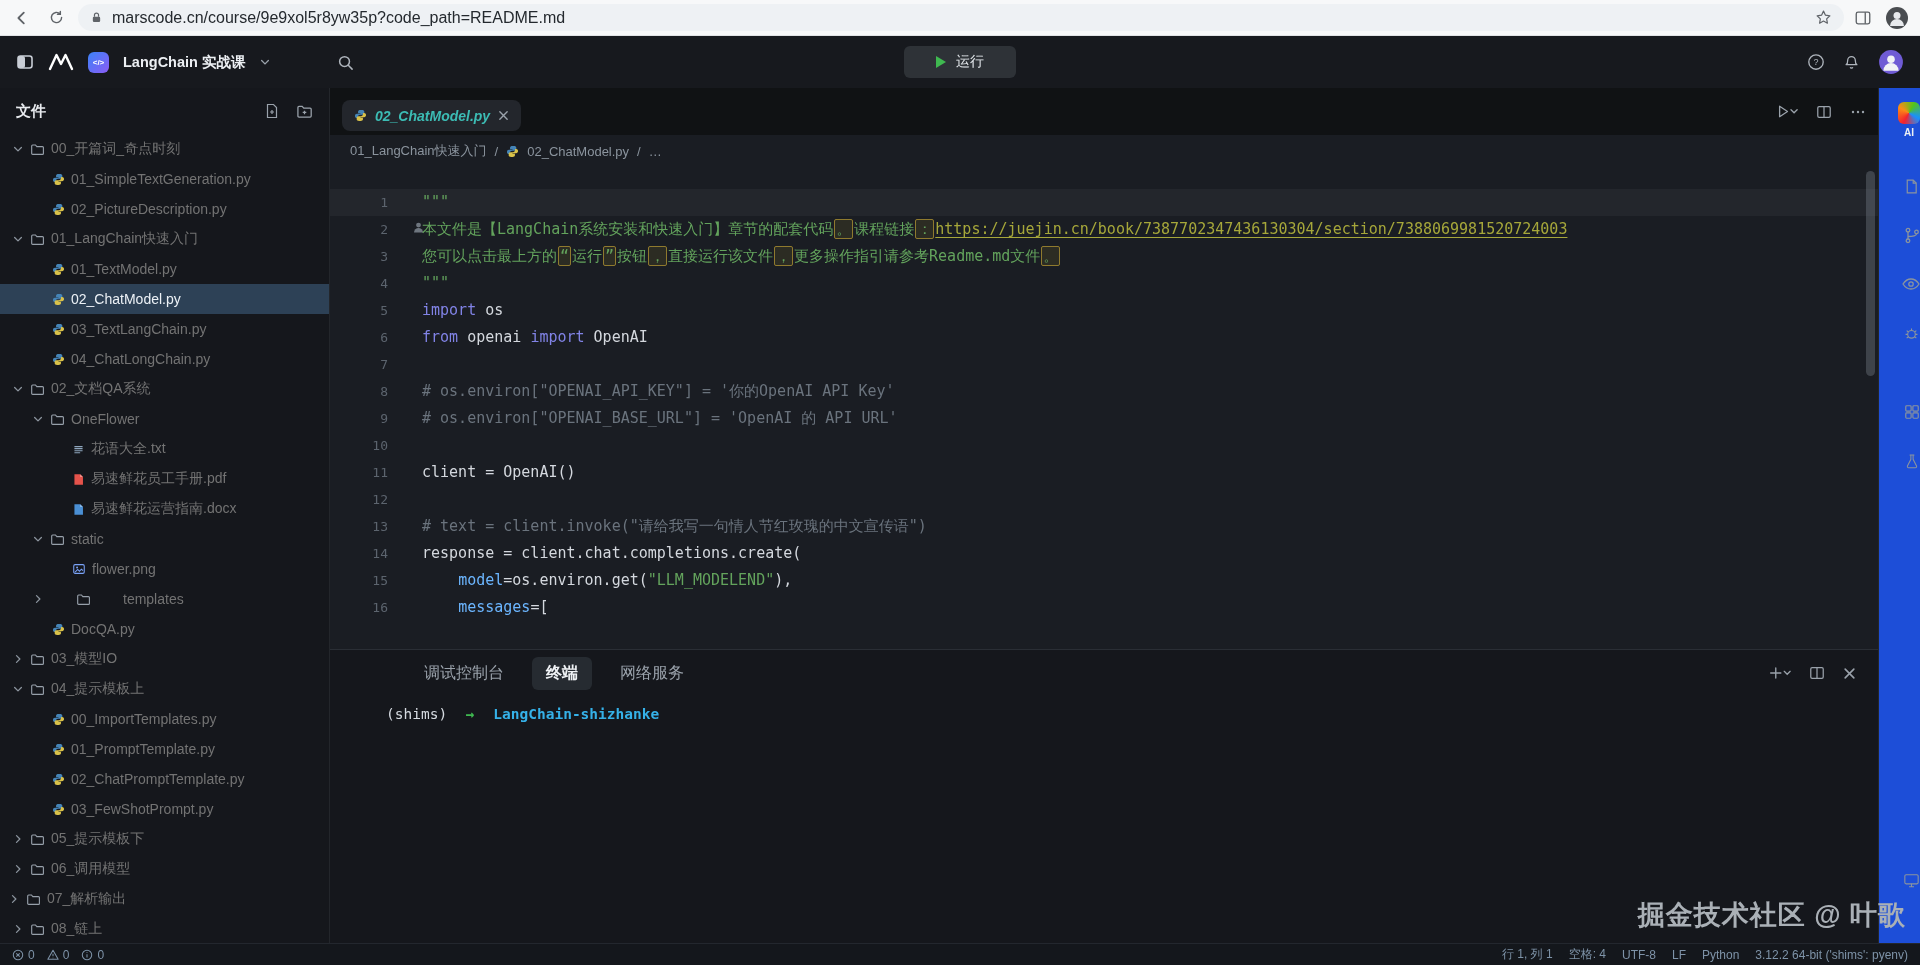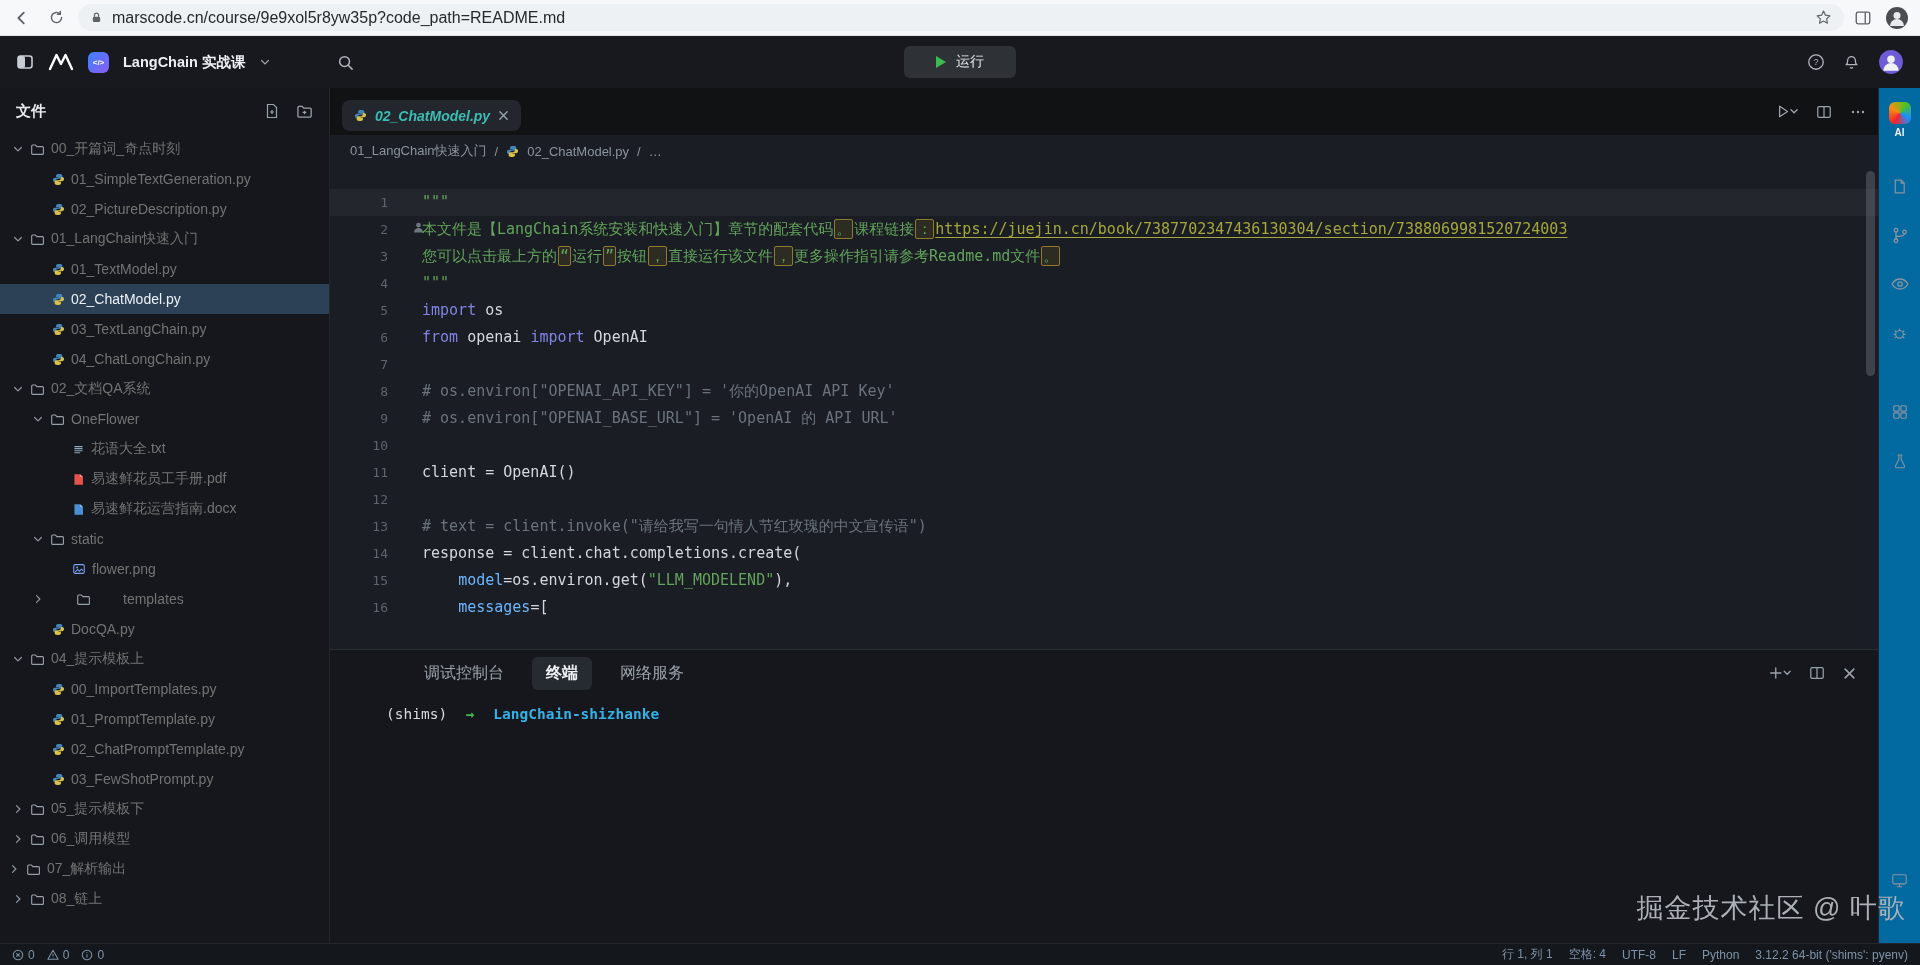--- a/index.html
+++ b/index.html
@@ -87,39 +87,39 @@
   .panel-header { height:46px; display:flex; align-items:center; padding:0 22px 0 80px; gap:10px; }
   .panel-tab { font-size:16px; color:#9aa2ab; padding:6px 14px; border-radius:6px; cursor:pointer; }
   .panel-tab.active { color:#f0f3f6; background:#262b31; font-weight:bold; }
   .panel-actions { margin-left:auto; display:flex; gap:18px; align-items:center; }
   .terminal { padding:10px 0 0 56px; font-family:"DejaVu Sans Mono", monospace; font-size:14.5px; }
   .t-env { color:#d5dae0; }
   .t-arrow { color:#3fb950; font-weight:bold; margin:0 10px; }
   .t-cwd { color:#35b1e8; font-weight:bold; }
 
   
-  .rail { width:42px; background:#0369a1; border-left:1px solid #23262b;
-          display:flex; flex-direction:column; align-items:center; padding:14px 0 24px; }
+  .rail { width:42px; background:#1d4ed8; border-left:1px solid #23262b;
+          display:flex; flex-direction:column; align-items:flex-end; padding:14px 0 24px; }
   .rail-ai { display:flex; flex-direction:column; align-items:center; gap:3px; margin-bottom:38px; cursor:pointer; }
   .ai-logo { width:22px; height:22px; border-radius:6px;
              background:conic-gradient(from 210deg,#f5222d,#fa8c16,#52c41a,#1890ff,#f5222d); }
   .ai-label { font-size:10px; font-weight:bold; color:#eceff3; }
   .rail-btn { height:20px; margin-bottom:29px; cursor:pointer; display:flex; align-items:center; justify-content:center; }
   .rail-btn.gap { margin-top:30px; }
   .rail-bottom { margin-top:auto; }
 
   
   .statusbar { height:22px; background:#14171c; border-top:1px solid #23272e;
                display:flex; align-items:center; padding:0 12px; font-size:12px; color:#7e93a8; }
   .status-left { display:flex; align-items:center; gap:12px; }
   .prob { display:flex; align-items:center; gap:4px; }
   .status-right { margin-left:auto; display:flex; align-items:center; gap:16px; white-space:nowrap; }
 
-  .watermark { position:absolute; right:14px; bottom:39px; z-index:50;
-               font-size:27px; font-weight:normal; letter-spacing:1px; color:#aab0b6; }
+  .watermark { position:absolute; right:14px; bottom:32px; z-index:50;
+               font-size:27px; font-weight:bold; letter-spacing:1px; color:#aab0b6; }
 </style>
 </head>
 <body>
 
 <div class="browser-bar">
   <span class="nav-btn">
     <svg width="18" height="18" viewBox="0 0 20 20">
         <path d="M12 4l-6 6 6 6" fill="none" stroke="#5f6368" stroke-width="2" stroke-linecap="round" stroke-linejoin="round"></path>
       </svg>
   </span>
@@ -414,20 +414,33 @@
         </div>
         <div class="tree-row" style="padding-left: 32px;">
           <span class="tspacer"></span>
           <span class="ticon">
             <svg width="13" height="13" viewBox="0 0 16 16">
               <path d="M7.9 1.3c-1.7 0-2.9.7-2.9 2v1.9h3v.7H3.6c-1.4 0-2.4 1-2.4 2.6 0 1.6 1 2.6 2.4 2.6h1.3V9.4c0-1.3 1.1-2.3 2.5-2.3h3.2c1.2 0 2.1-.9 2.1-2.1V3.3c0-1.3-1.2-2-2.9-2z" fill="#4584b6"></path>
               <path d="M8.1 14.7c1.7 0 2.9-.7 2.9-2v-1.9H8v-.7h4.4c1.4 0 2.4-1 2.4-2.6 0-1.6-1-2.6-2.4-2.6h-1.3v1.7c0 1.3-1.1 2.3-2.5 2.3H5.4c-1.2 0-2.1.9-2.1 2.1v1.7c0 1.3 1.2 2 2.9 2z" fill="#d9c24a"></path>
             </svg>
           </span>
           <span>DocQA.py</span>
+        </div>
+        <div class="tree-row" style="padding-left: 12px;">
+          <span class="ticon">
+            <svg width="12" height="12" viewBox="0 0 16 16">
+              <path d="M6 3.5L10.5 8 6 12.5" fill="none" stroke="#8b949e" stroke-width="1.7" stroke-linecap="round" stroke-linejoin="round"></path>
+            </svg>
+          </span>
+          <span class="ticon">
+            <svg width="15" height="15" viewBox="0 0 16 16">
+              <path d="M1.8 4.2c0-.6.4-1 1-1h3l1.5 1.7h6c.6 0 1 .4 1 1v6.3c0 .6-.4 1-1 1H2.8c-.6 0-1-.4-1-1z" fill="none" stroke="#97a0aa" stroke-width="1.2"></path>
+            </svg>
+          </span>
+          <span>03_模型IO</span>
         </div>
         <div class="tree-row" style="padding-left: 12px;">
           <span class="ticon">
             <svg width="12" height="12" viewBox="0 0 16 16">
               <path d="M3.5 6l4.5 4.5L12.5 6" fill="none" stroke="#8b949e" stroke-width="1.7" stroke-linecap="round" stroke-linejoin="round"></path>
             </svg>
           </span>
           <span class="ticon">
             <svg width="15" height="15" viewBox="0 0 16 16">
               <path d="M1.8 4.2c0-.6.4-1 1-1h3l1.5 1.7h6c.6 0 1 .4 1 1v6.3c0 .6-.4 1-1 1H2.8c-.6 0-1-.4-1-1z" fill="none" stroke="#97a0aa" stroke-width="1.2"></path>

